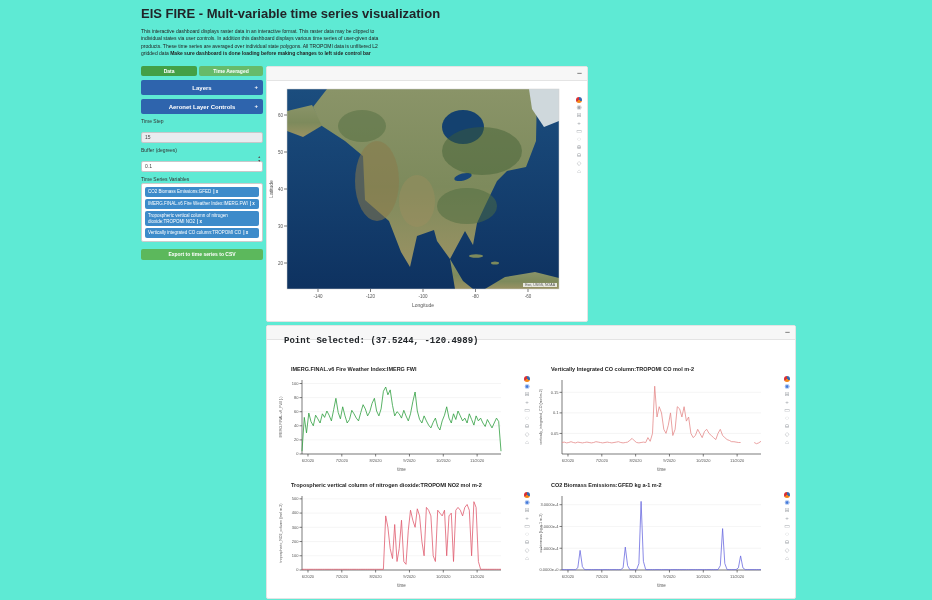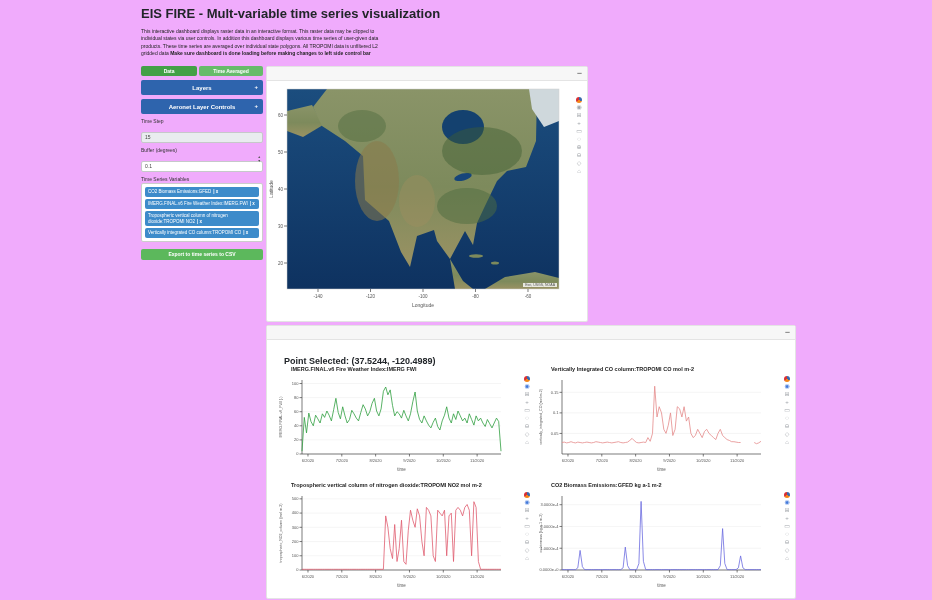--- a/index.html
+++ b/index.html
@@ -1,16 +1,16 @@
 <!DOCTYPE html>
 <html><head>
 <meta charset="utf-8">
 <style>
   html,body{margin:0;padding:0;background:#fff;}
-  .page{position:relative;width:932px;height:600px;background:#f0abfc;overflow:hidden;
+  .page{position:relative;width:932px;height:600px;background:#5eead4;overflow:hidden;
         font-family:"Liberation Sans",sans-serif;color:#212529;}
   .page-title{position:absolute;left:141px;top:6px;font-size:13px;font-weight:bold;margin:0;}
   .desc{position:absolute;left:141px;top:28px;width:250px;font-size:5px;line-height:1.45;color:#222;margin:0;}
   .desc b{font-weight:bold;}
 
   
   .sidebar{position:absolute;left:141px;top:66px;width:122px;}
   .btn-row{display:flex;gap:2px;}
   .btn{border:none;border-radius:2px;color:#fff;font-weight:bold;font-size:5px;
        font-family:"Liberation Sans",sans-serif;padding:0;cursor:pointer;}
@@ -35,21 +35,21 @@
   .btn-export{margin-top:6px;width:100%;height:11px;background:#5cb85c;border:none;border-radius:2px;
         color:#fff;font-size:5px;font-weight:bold;font-family:"Liberation Sans",sans-serif;cursor:pointer;}
 
   
   .card{position:absolute;background:#fff;border:1px solid #e4e4e4;border-radius:2px;}
   .card-header{height:13px;background:#f7f7f7;border-bottom:1px solid #e4e4e4;position:relative;}
   .collapse-btn{position:absolute;right:5px;top:1px;font-size:9px;line-height:11px;color:#444;
         background:none;border:none;cursor:pointer;font-family:"Liberation Sans",sans-serif;padding:0;}
   .map-card{left:266px;top:66px;width:320px;height:254px;}
   .point-card{left:266px;top:325px;width:528px;height:272px;}
-  .point-title{position:absolute;left:17px;top:30px;font-size:9px;font-weight:bold;}
+  .point-title{position:absolute;left:17px;top:10px;font-size:9px;font-weight:bold;font-family:Liberation Mono, monospace;}
 
   
   .modebar{position:absolute;display:flex;flex-direction:column;align-items:center;gap:1px;z-index:5;}
   .modebar .mb-icon{font-size:6px;line-height:7px;color:#a2a6ab;cursor:pointer;text-align:center;}
   .modebar .mb-icon.active{color:#447adb;}
   .modebar .mb-logo{width:6px;height:6px;border-radius:50%;
         background:conic-gradient(#3969ac 0 33%,#f58518 33% 66%,#d83034 66% 100%);}
   .map-modebar{right:3px;top:16px;}
   .chart-modebar{right:1px;top:10px;}
 

